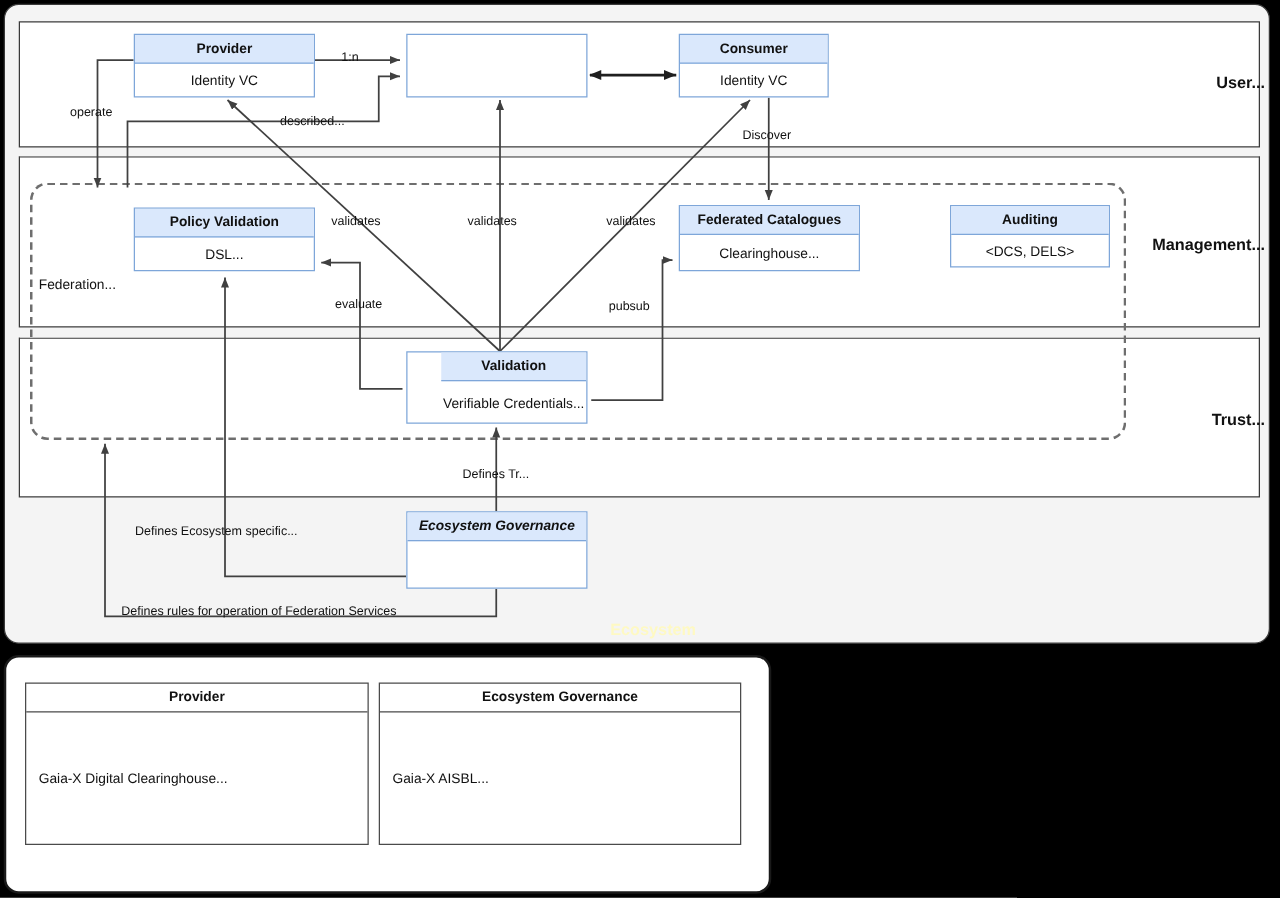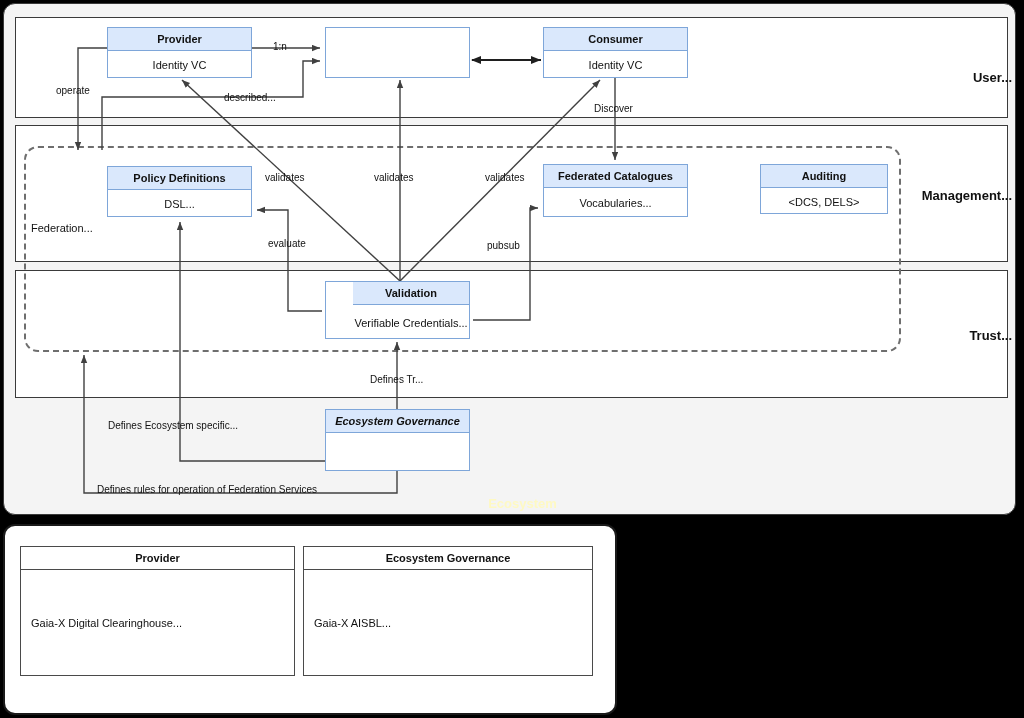--- a/index.html
+++ b/index.html
@@ -65,21 +65,21 @@
     white-space:nowrap;overflow:hidden;
   }
   .node .bdy.left{
     text-align:left;justify-content:flex-start;padding-left:8px;
     display:block;line-height:14px;padding-top:4px;white-space:pre-line;
   }
   .node .hdr.italic{font-style:italic;}
 
   #node-provider{left:107px;top:27px;width:145px;height:51px;}
   #node-service-offering{left:325px;top:27px;width:145px;height:51px;}
-  #node-consumer{left:543px;top:27px;width:145px;height:51px;}
+  #node-consumer{left:543px;top:27px;width:120px;height:51px;}
   #node-policy-definitions{left:107px;top:166px;width:145px;height:51px;}
   #node-federated-catalogues{left:543px;top:164px;width:145px;height:53px;}
   #node-auditing{left:760px;top:164px;width:128px;height:50px;}
   #node-validation{left:325px;top:281px;width:145px;height:58px;padding-left:27px;}
   #node-ecosystem-governance{left:325px;top:409px;width:145px;height:62px;}
 
   
   .elabel{font-size:10px;color:#111;white-space:nowrap;z-index:6;text-align:center;}
 
   
@@ -114,21 +114,21 @@
 <div class="abs layer-panel" id="layer-user"></div>
 <div class="abs layer-panel" id="layer-management"></div>
 <div class="abs layer-panel" id="layer-trust"></div>
 
 <div class="abs gap-mask" id="gap-mask-1"></div>
 <div class="abs gap-mask" id="gap-mask-2"></div>
 
 <div class="abs" id="federation-region"></div>
 <div class="abs" id="federation-label">Federation...</div>
 
-<div class="layer-title" style="top:70px;">User...</div>
+<div class="layer-title" style="top:58px;">User...</div>
 <div class="layer-title" style="top:188px;">Management...</div>
 <div class="layer-title" style="top:328px;">Trust...</div>
 
 <svg id="edges" viewBox="0 0 1024 718">
   <defs>
     <marker id="ah" markerWidth="9" markerHeight="9" refX="8" refY="3.2" orient="auto" markerUnits="userSpaceOnUse">
       <path d="M0,0 L8,3.2 L0,6.4 z" fill="#404040"></path>
     </marker>
     <marker id="ah-start" markerWidth="9" markerHeight="9" refX="0.5" refY="3.2" orient="auto" markerUnits="userSpaceOnUse">
       <path d="M8,0 L0,3.2 L8,6.4 z" fill="#404040"></path>
@@ -177,27 +177,27 @@
 
 <div class="abs node" id="node-service-offering">
 </div>
 
 <div class="abs node" id="node-consumer">
   <div class="hdr">Consumer</div>
   <div class="bdy" style="height:28px;">Identity VC</div>
 </div>
 
 <div class="abs node" id="node-policy-definitions">
-  <div class="hdr">Policy Definitions</div>
+  <div class="hdr">Policy Validation</div>
   <div class="bdy" style="height:28px;">DSL...</div>
 </div>
 
 <div class="abs node" id="node-federated-catalogues">
   <div class="hdr">Federated Catalogues</div>
-  <div class="bdy" style="height:30px;">Vocabularies...</div>
+  <div class="bdy" style="height:30px;">Clearinghouse...</div>
 </div>
 
 <div class="abs node" id="node-auditing">
   <div class="hdr">Auditing</div>
   <div class="bdy" style="height:27px;">&lt;DCS, DELS&gt;</div>
 </div>
 
 <div class="abs node" id="node-validation">
   <div class="hdr">Validation</div>
   <div class="bdy" style="height:35px;">Verifiable Credentials...</div>

